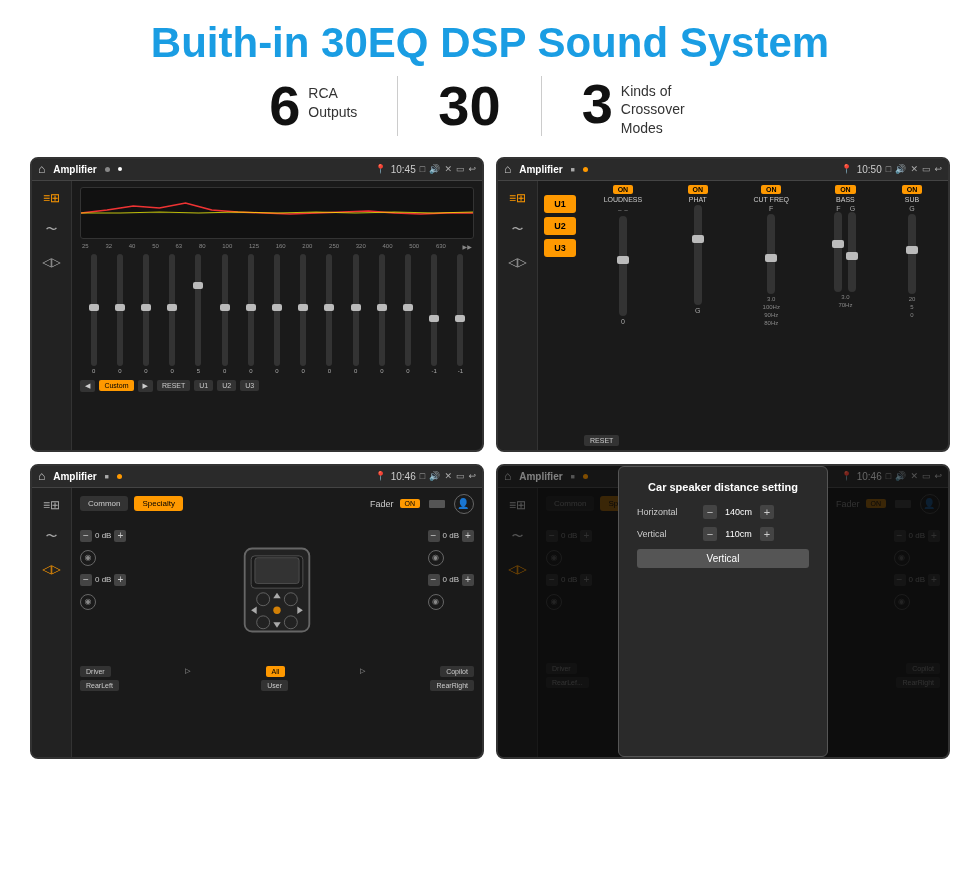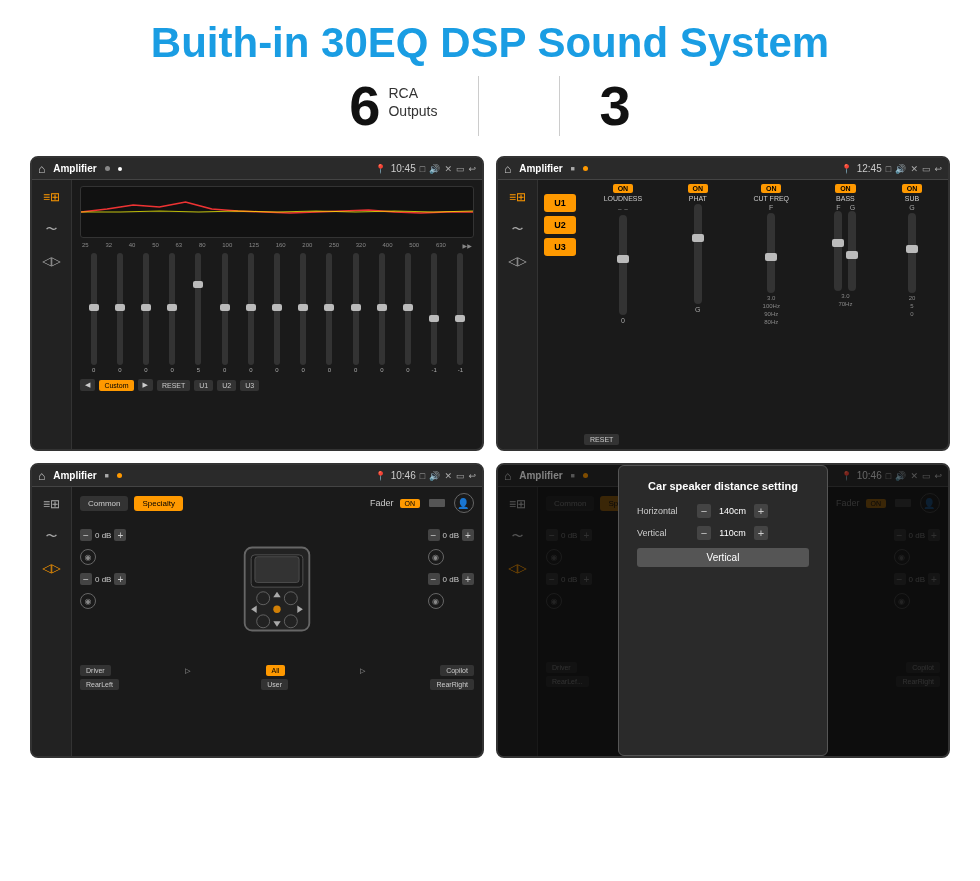--- a/index.html
+++ b/index.html
@@ -374,21 +374,21 @@
     .dialog-title {
       font-size: 11px;
       color: #fff;
       text-align: center;
       margin-bottom: 12px;
       font-weight: bold;
     }
     .dialog-row {
       display: flex;
       align-items: center;
-      gap: 0;
+      gap: 6px;
       margin-bottom: 8px;
       font-size: 9px;
       color: #ccc;
     }
     .dialog-row-label {
       width: 60px;
       font-size: 9px;
       color: #ccc;
     }
     .dialog-ctrl {
@@ -434,24 +434,26 @@
 
   <div class="main-title">Buith-in 30EQ DSP Sound System</div>
 
   <div class="stats-row">
     <div class="stat-item">
       <span class="stat-number">6</span>
       <span class="stat-label">RCA<br>Outputs</span>
     </div>
     <div class="stat-divider"></div>
     <div class="stat-item">
+      <span class="stat-number">30</span>
     </div>
     <div class="stat-divider"></div>
     <div class="stat-item">
       <span class="stat-number">3</span>
+      <span class="stat-label">Kinds of<br>Crossover Modes</span>
     </div>
   </div>
 
   <div class="screenshots-grid">
 
     <div class="screen-box">
       <div class="screen-topbar">
         <span class="topbar-home">⌂</span>
         <span class="topbar-title">Amplifier</span>
         <span class="topbar-dot"></span>
@@ -607,21 +609,21 @@
 
     <div class="screen-box">
       <div class="screen-topbar">
         <span class="topbar-home">⌂</span>
         <span class="topbar-title">Amplifier</span>
         <span style="font-size:7px;color:#aaa;">■</span>
         <span class="topbar-dot orange"></span>
         <div class="topbar-spacer"></div>
         <div class="topbar-icons">
           <span>📍</span>
-          <span class="topbar-time">12:45</span>
+          <span class="topbar-time">10:50</span>
           <span>□</span>
           <span>🔊</span>
           <span>✕</span>
           <span>▭</span>
           <span>↩</span>
         </div>
       </div>
       <div class="screen-content">
         <div class="screen-sidebar">
           <div class="sidebar-icon active">≡⊞</div>

